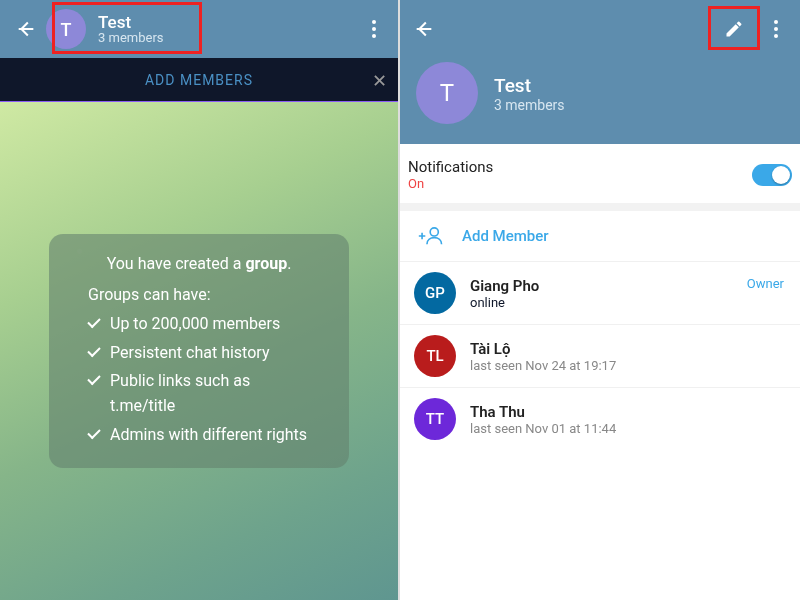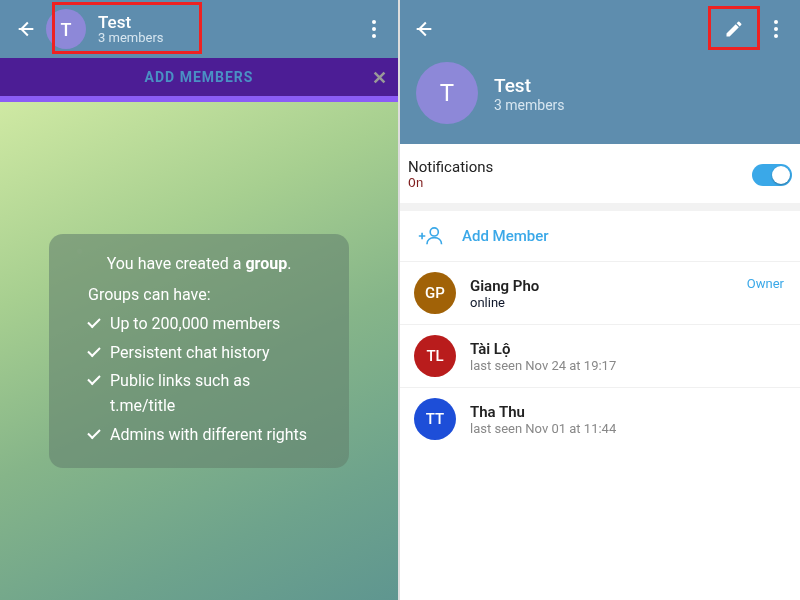--- a/index.html
+++ b/index.html
@@ -51,23 +51,23 @@
   }
   .kebab-dots { display:flex; flex-direction:column; gap:3px; }
   .kebab-dots span { width:4px; height:4px; background:#fff; border-radius:50%; }
   .highlight-red {
     position:absolute; border:3px solid #e22; pointer-events:none;
   }
   .hl-left { left:52px; top:2px; width:150px; height:52px; }
   .hl-right{ right:40px; top:6px; width:52px; height:44px; }
   
   .addm-bar {
-    background:#4c1d95; height:44px; display:flex; align-items:center; justify-content:center;
-    color:#4a90c4; font-size:14px; letter-spacing:1px; font-weight:700;
-    position:relative; border-bottom:6px solid #8b5cf6;
+    background:#0f172a; height:44px; display:flex; align-items:center; justify-content:center;
+    color:#4a90c4; font-size:14px; letter-spacing:1px; font-weight:400;
+    position:relative; border-bottom:1px solid #8b5cf6;
   }
   .addm-close { position:absolute; right:10px; top:50%; transform:translateY(-50%); cursor:pointer; color:#999; font-size:18px; }
   
   .chat-bg {
     height: calc(600px - 58px - 44px);
     background:
       radial-gradient(circle at 20% 30%, rgba(255,255,255,0.05) 0 2px, transparent 3px),
       linear-gradient(155deg, #cfe9a3, #a7cf90 30%, #86b589 55%, #6ea38c 80%, #5f9690);
     position:relative;
     display:flex; align-items:center; justify-content:center;
@@ -96,21 +96,21 @@
   .profile-block {
     background:#5e8dae; padding:4px 16px 20px; color:#fff; display:flex; align-items:center;
   }
   .avatar-lg { width:62px; height:62px; border-radius:50%; background:#8d88d8; display:flex; align-items:center; justify-content:center; font-size:24px; }
   .profile-text { margin-left:16px; }
   .profile-name { font-size:19px; font-weight:500; }
   .profile-sub { font-size:14px; color:#d7e6f0; }
   .section { background:#fff; }
   .notif-row { padding:14px 8px 12px; display:flex; align-items:center; justify-content:space-between; border-bottom:8px solid #f2f2f2; }
   .notif-labels .nlabel { font-size:15px; color:#222; }
-  .notif-labels .nval { font-size:13px; color:#7f1d1d;font-family:Liberation Mono, monospace; }
+  .notif-labels .nval { font-size:13px; color:#ef4444; }
   .toggle {
     width:40px; height:22px; border-radius:12px; background:#3aa8e8; position:relative; cursor:pointer;
   }
   .toggle::after{
     content:""; position:absolute; right:2px; top:2px; width:18px; height:18px; background:#fff; border-radius:50%;
     box-shadow:0 1px 2px rgba(0,0,0,.3);
   }
   .addmember-row { display:flex; align-items:center; gap:18px; padding:14px 18px; cursor:pointer; }
   .addmember-icon { color:#3aa8e8; }
   .addmember-text { color:#3aa8e8; font-size:15px; font-weight:500; }
@@ -227,40 +227,40 @@
       <svg width="26" height="22" viewBox="0 0 32 24" class="addmember-icon">
         <path fill="none" stroke="#3aa8e8" stroke-width="2" d="M5 8v8M1 12h8"></path>
         <circle cx="20" cy="7" r="5" fill="none" stroke="#3aa8e8" stroke-width="2"></circle>
         <path fill="none" stroke="#3aa8e8" stroke-width="2" d="M11 22c0-5 4-8 9-8s9 3 9 8"></path>
       </svg>
       <span class="addmember-text">Add Member</span>
     </div>
 
     <div id="members-container">
         <div class="member-row">
-          <div class="avatar avatar-sm" style="background:#a16207">
+          <div class="avatar avatar-sm" style="background:#0369a1">
             <span>GP</span>
           </div>
           <div class="member-info">
             <div class="mname">Giang Pho</div>
             <div class="mstatus online">online</div>
           </div>
           <div class="member-role">Owner</div>
         </div>
         <div class="member-row">
           <div class="avatar avatar-sm" style="background:#b91c1c">
             <span>TL</span>
           </div>
           <div class="member-info">
             <div class="mname">Tài Lộ</div>
             <div class="mstatus ">last seen Nov 24 at 19:17</div>
           </div>
         </div>
         <div class="member-row">
-          <div class="avatar avatar-sm" style="background:#1d4ed8">
+          <div class="avatar avatar-sm" style="background:#6d28d9">
             <span>TT</span>
           </div>
           <div class="member-info">
             <div class="mname">Tha Thu</div>
             <div class="mstatus ">last seen Nov 01 at 11:44</div>
           </div>
         </div>
       </div>
   </div>
 </div>

